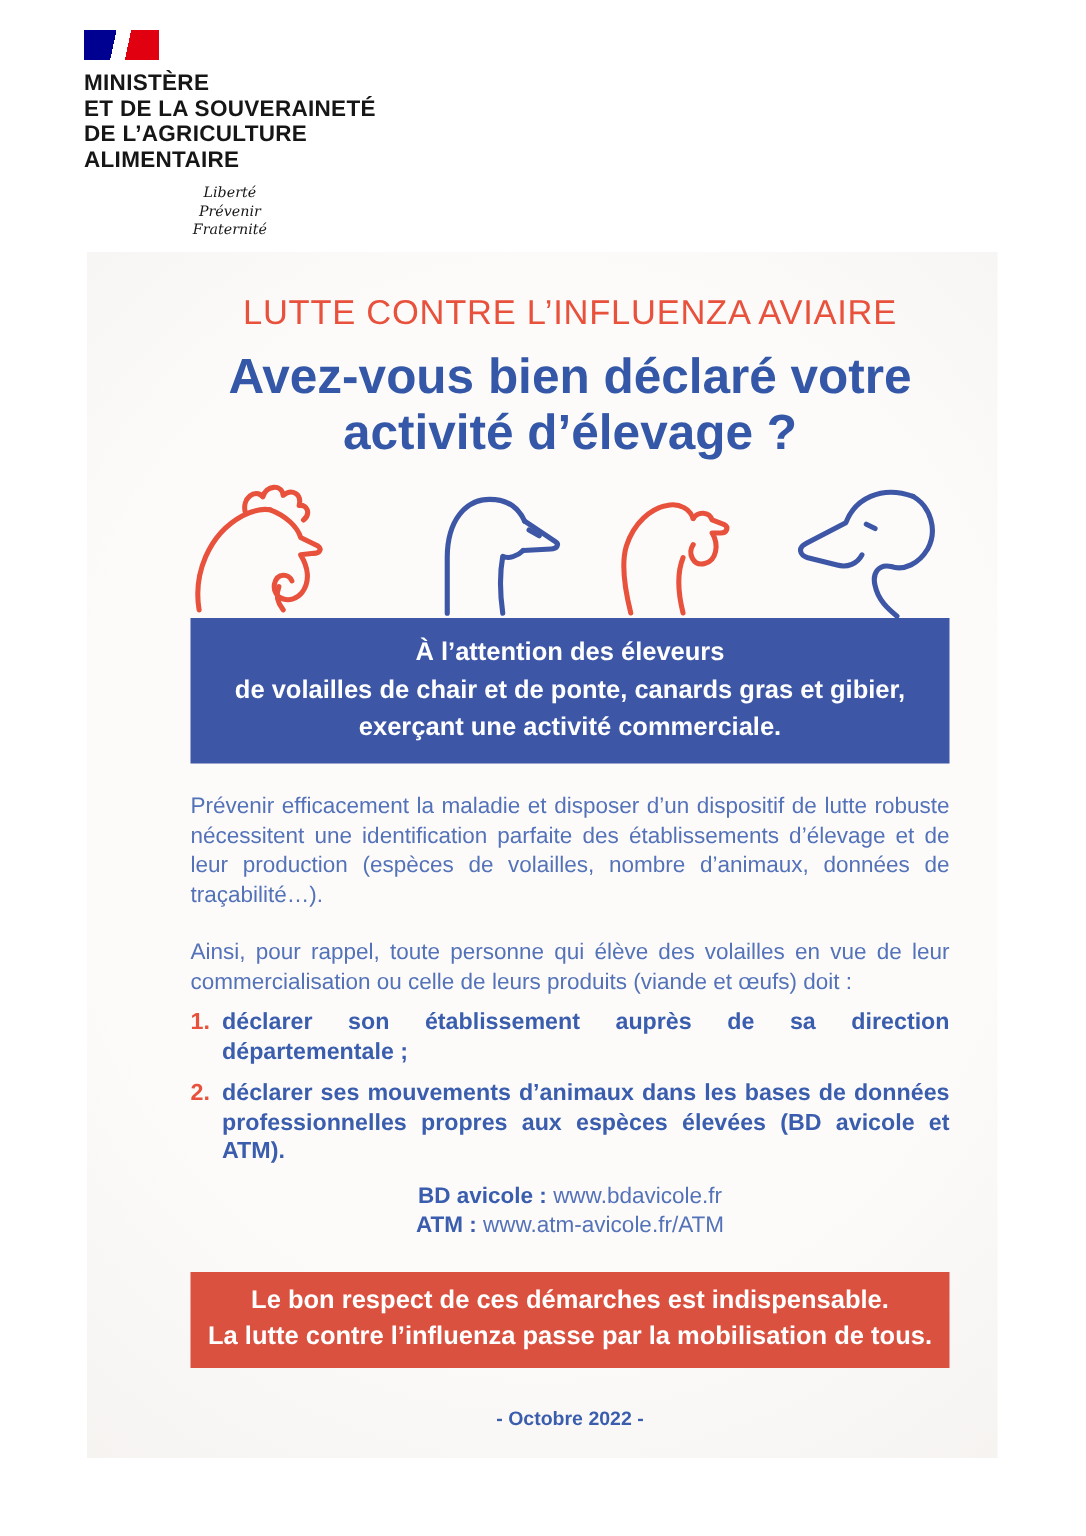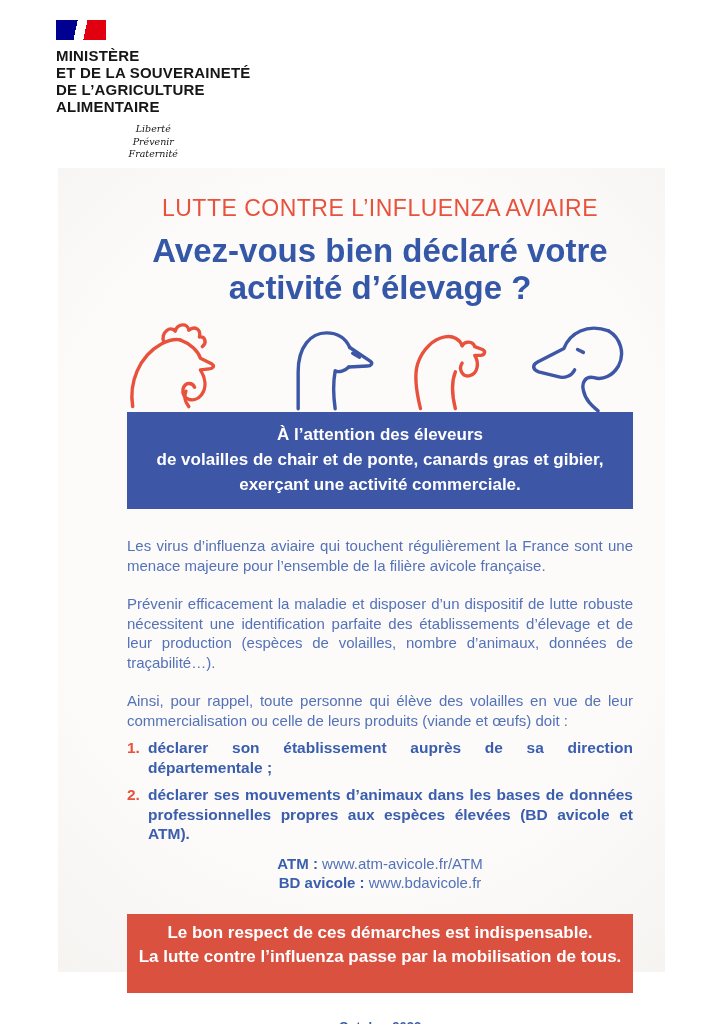--- a/index.html
+++ b/index.html
@@ -41,21 +41,21 @@
 
   .list-item { display:flex; margin-top:8px; }
   .list-item .num { flex:0 0 21px; color:#e8513c; font-weight:bold; font-size:15.5px; line-height:19.5px; }
   .list-item .li-text { color:#3a5dad; font-weight:bold; font-size:15.5px; line-height:19.5px; text-align:justify; }
 
   .links { margin-top:10px; text-align:center; color:#5472b8; font-size:15px; line-height:19px; }
   .links .lbl { color:#3a5dad; font-weight:bold; }
 
   .alert {
     margin-top:22px; background:#da5140; color:#ffffff; font-weight:bold;
-    font-size:17px; line-height:24px; text-align:center; padding:7px 4px 24px;
+    font-size:17px; line-height:24px; text-align:center; padding:7px 4px 9px;
   }
 
   .date { margin-top:26px; text-align:center; color:#3a5dad; font-weight:bold; font-size:13px; }
 </style>
 </head>
 <body>
 
 <div class="gov-header">
   <div class="flag"></div>
   <div class="ministry">
@@ -113,43 +113,42 @@
         </svg>
       </span>
     </div>
 
     <div class="banner">
       <div>À l’attention des éleveurs</div>
       <div>de volailles de chair et de ponte, canards gras et gibier,</div>
       <div>exerçant une activité commerciale.</div>
     </div>
 
-    <p class="para first">Les virus d’influenza aviaire qui touchent régulièrement la France sont une menace majeure pour l’ensemble de la filière avicole française.</p>
     <p class="para">Prévenir efficacement la maladie et disposer d’un dispositif de lutte robuste nécessitent une identification parfaite des établissements d’élevage et de leur production (espèces de volailles, nombre d’animaux, données de traçabilité…).</p>
     <p class="para">Ainsi, pour rappel, toute personne qui élève des volailles en vue de leur commercialisation ou celle de leurs produits (viande et œufs) doit :</p>
 
     <div class="list">
       <div class="list-item">
         <span class="num">1.</span>
         <span class="li-text">déclarer son établissement auprès de sa direction départementale ;</span>
       </div>
       <div class="list-item">
         <span class="num">2.</span>
         <span class="li-text">déclarer ses mouvements d’animaux dans les bases de données professionnelles propres aux espèces élevées (BD avicole et ATM).</span>
       </div>
     </div>
 
     <div class="links">
       <div>
+        <span class="lbl">BD avicole :</span>
+        <span>www.bdavicole.fr</span>
+      </div>
+      <div>
         <span class="lbl">ATM :</span>
         <span>www.atm-avicole.fr/ATM</span>
-      </div>
-      <div>
-        <span class="lbl">BD avicole :</span>
-        <span>www.bdavicole.fr</span>
       </div>
     </div>
 
     <div class="alert">
       <div>Le bon respect de ces démarches est indispensable.</div>
       <div>La lutte contre l’influenza passe par la mobilisation de tous.</div>
     </div>
 
     <div class="date">- Octobre 2022 -</div>
 

